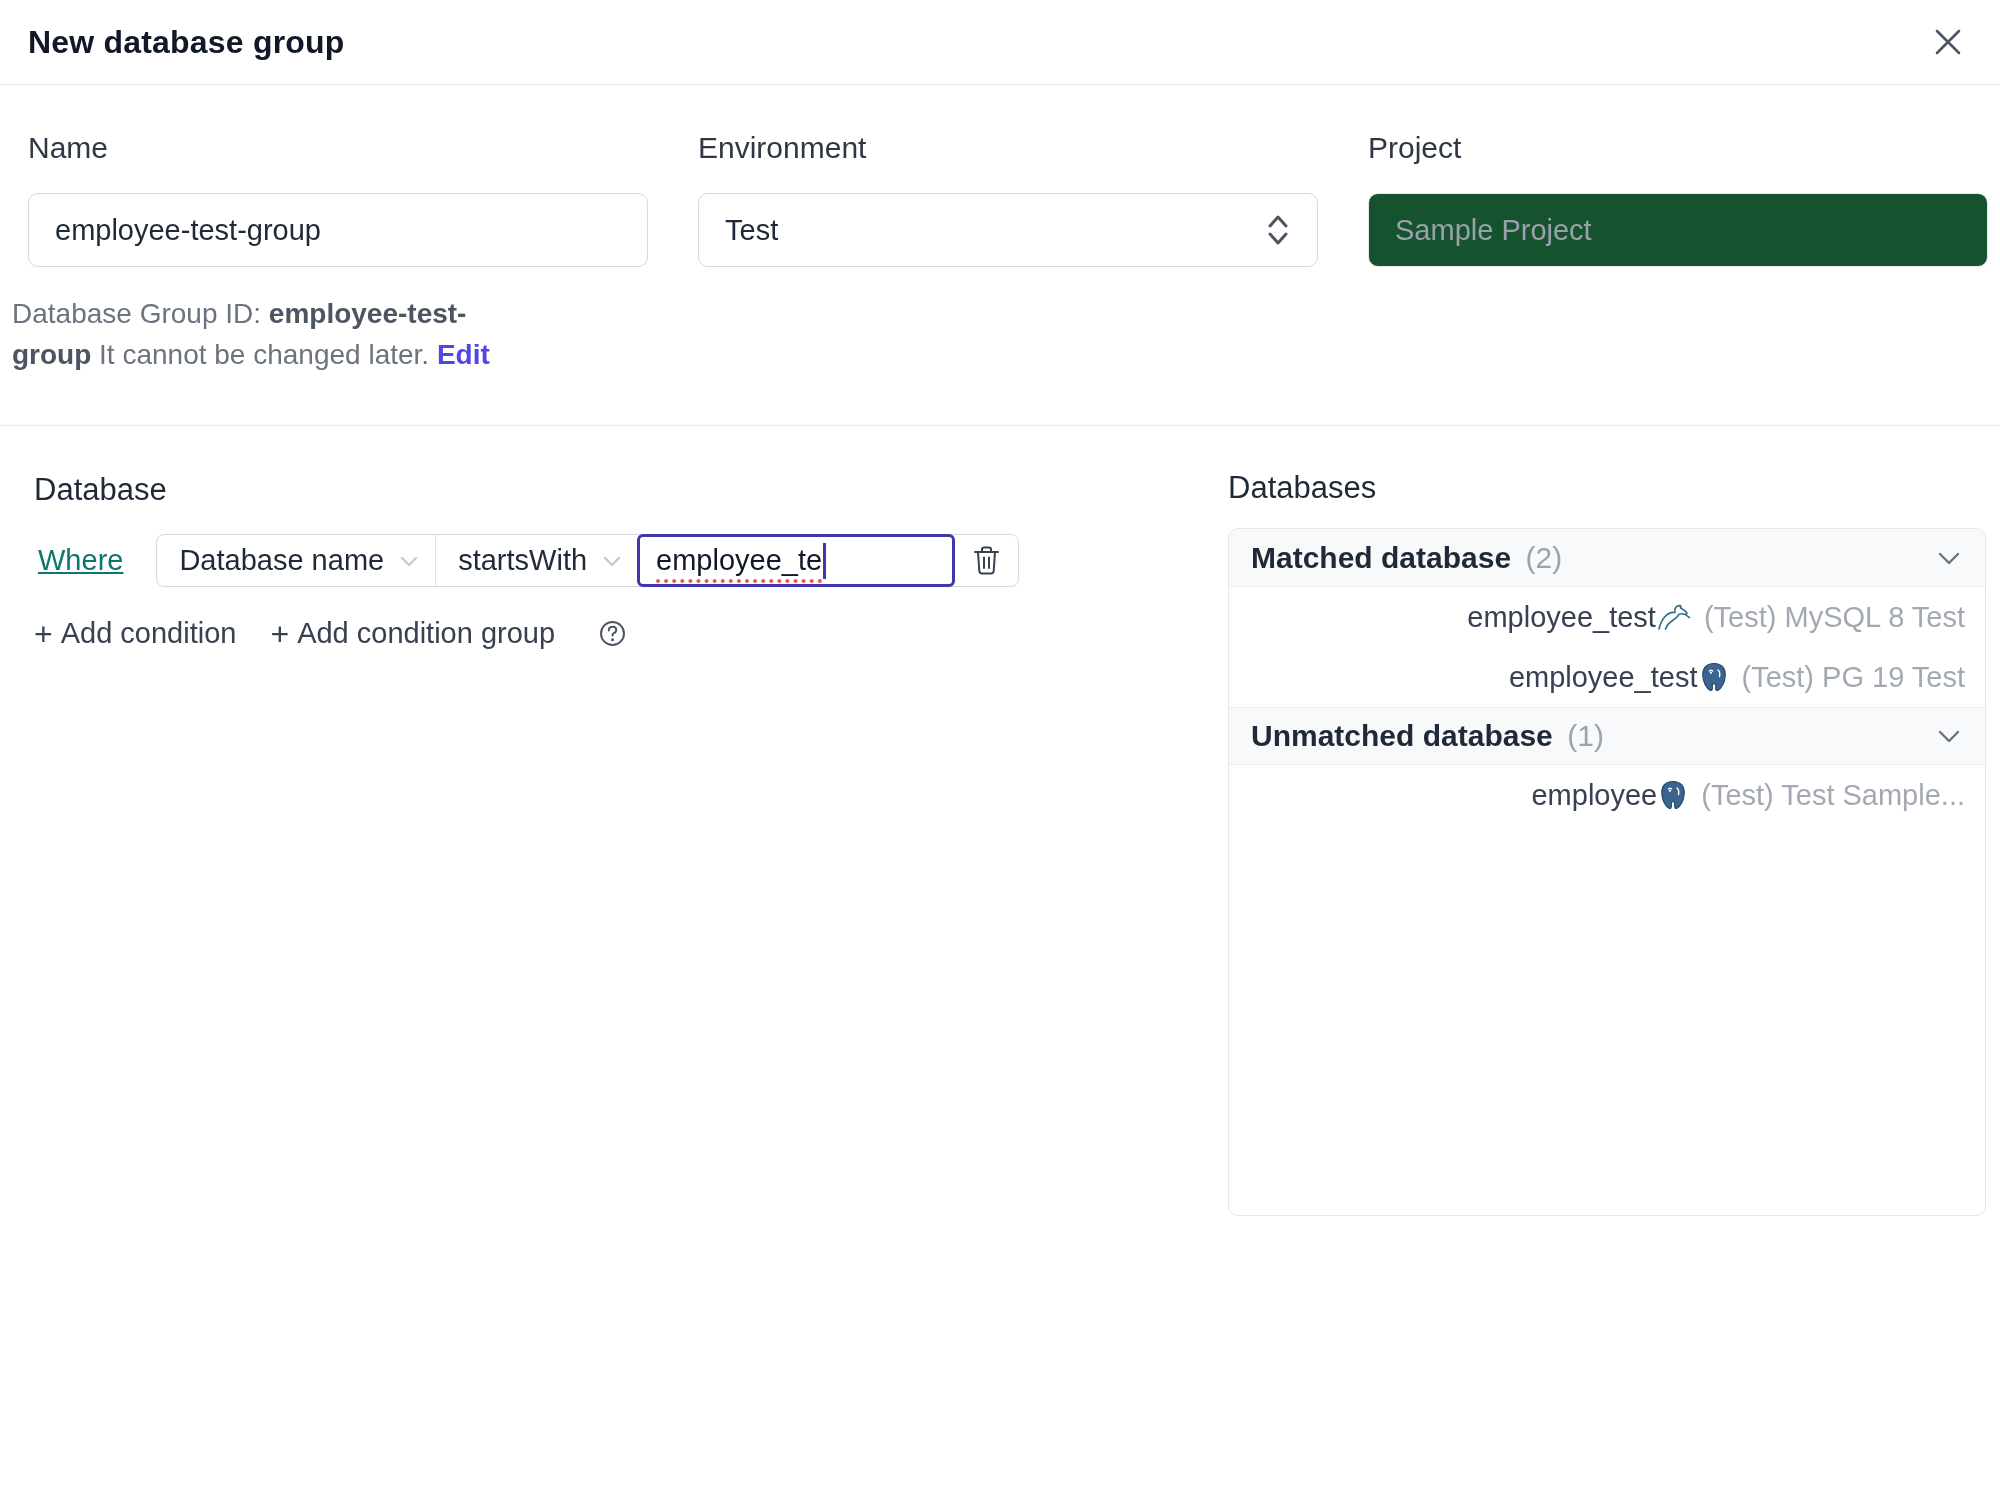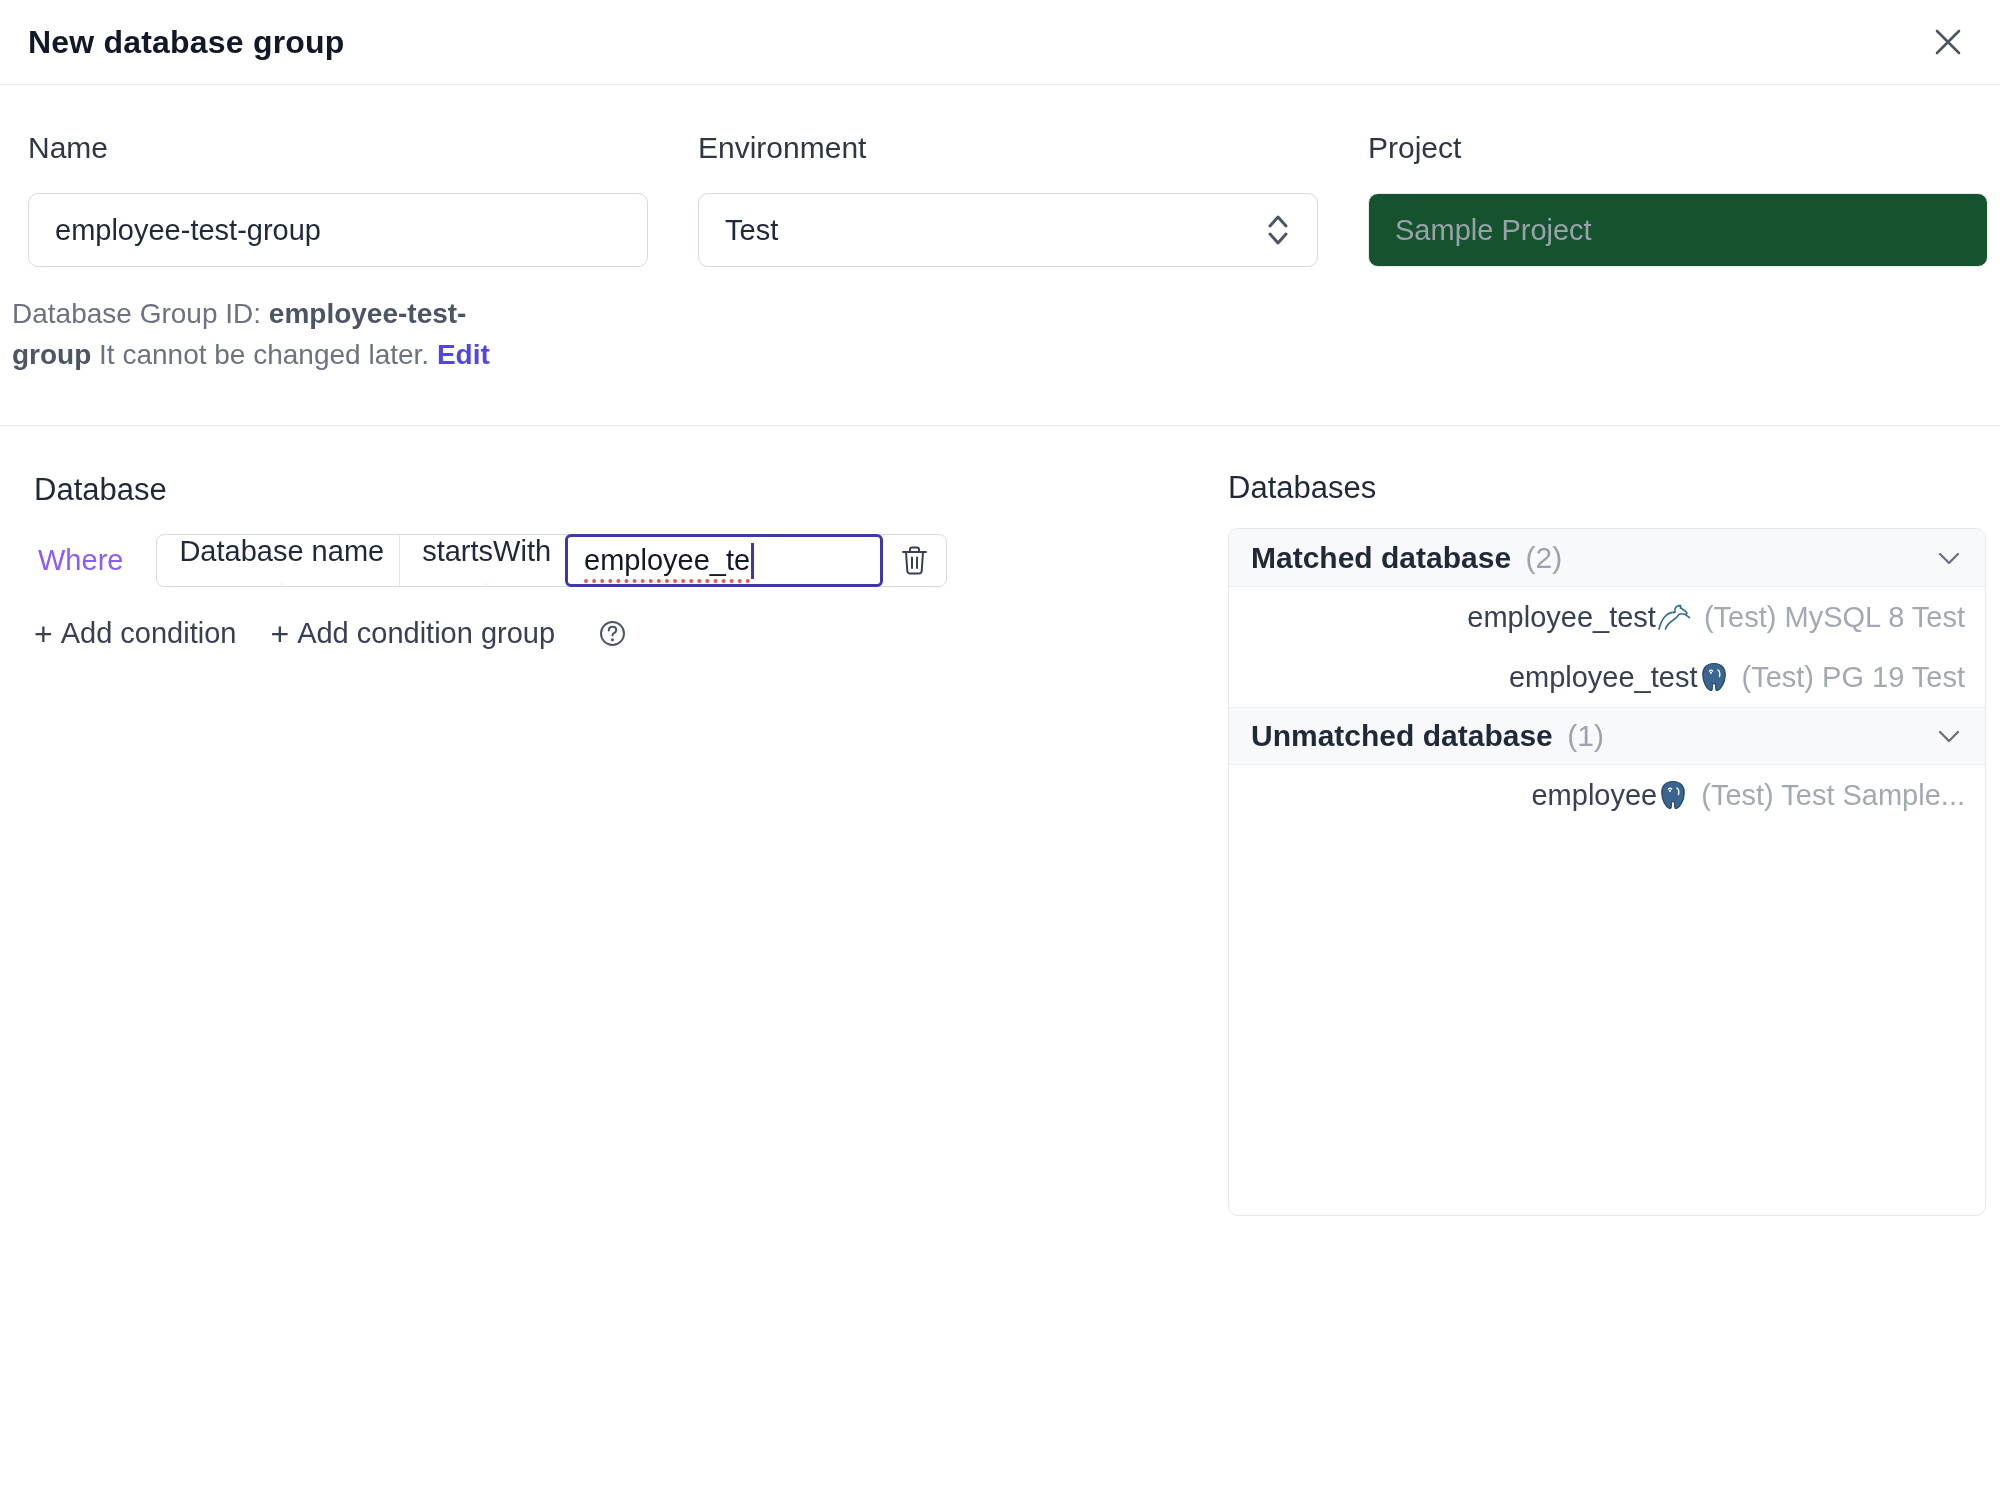--- a/index.html
+++ b/index.html
@@ -32,25 +32,25 @@
   
   .main { display:flex; align-items:flex-start; }
   .cond-col { flex:1; padding-left:34px; }
   .db-col { width:758px; margin-right:14px; flex:none; }
   .section-heading { font-size:31px; font-weight:500; color:#1f2937; }
   .cond-col .section-heading { margin-top:46px; }
   .db-col .section-heading { margin-top:44px; }
 
   
   .where-row { margin-top:26px; display:flex; align-items:center; }
-  .where-label { font-size:29px; color:#8b5cf6; margin:0 33px 0 4px; }
+  .where-label { font-size:29px; color:#0f766e; margin:0 33px 0 4px;text-decoration:underline; }
   .cond-group { display:flex; align-items:stretch; height:53px; background:#fff;
     border:1px solid #d6d9de; border-radius:8px; }
   .cond-select { display:flex; align-items:center; gap:14px; padding:0 15px 0 22px;
-    font-size:29px; color:#1f2937; cursor:pointer;flex-direction:column; }
+    font-size:29px; color:#1f2937; cursor:pointer; }
   .cond-select + .cond-select { border-left:1px solid #e2e4e8; }
   .cond-value { width:318px; margin:-1px 0 -1px -1px; border:3px solid #4038a8;
     border-radius:6px; display:flex; align-items:center; padding:0 16px;
     font-size:29px; color:#111827; background:#fff; }
   .cond-value .misspelled { text-decoration-line:underline;
     text-decoration-style:dotted; text-decoration-color:#e8594f;
     text-decoration-thickness:3.5px; text-underline-offset:9px; }
   .caret { width:3px; height:36px; background:#4038a8; margin-left:1px; }
   .trash-btn { width:63px; display:flex; align-items:center; justify-content:center;
     background:none; border:none; cursor:pointer; }

